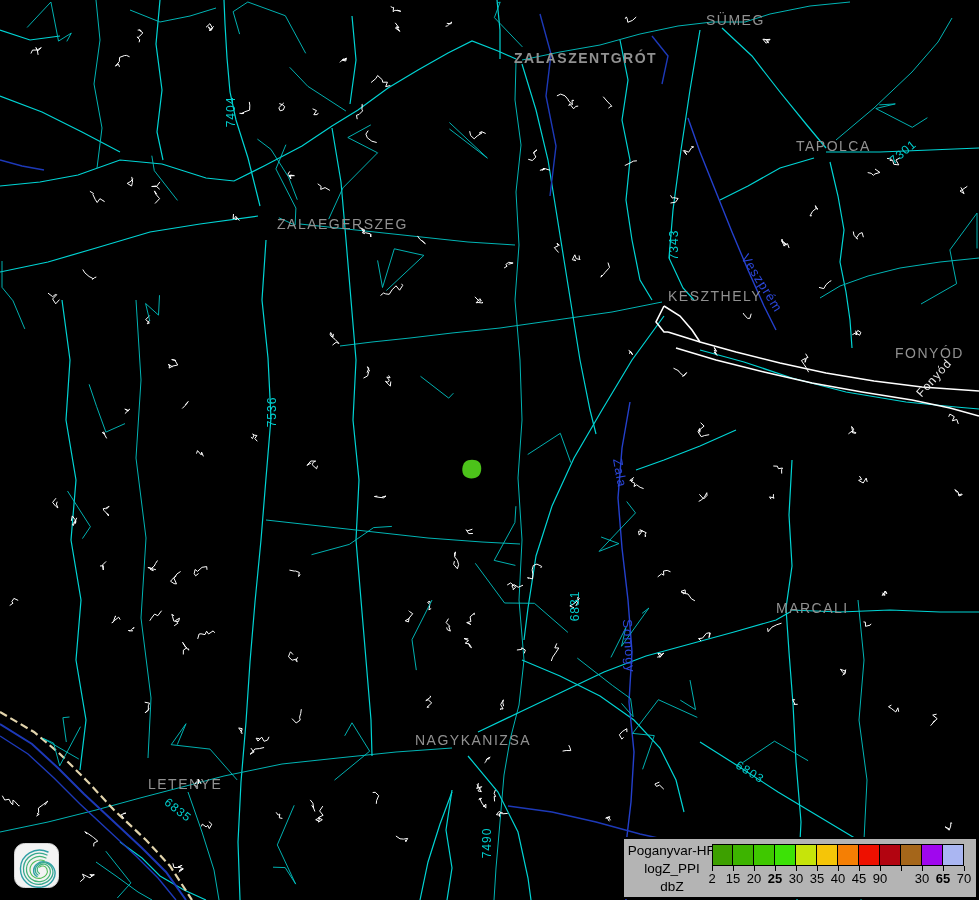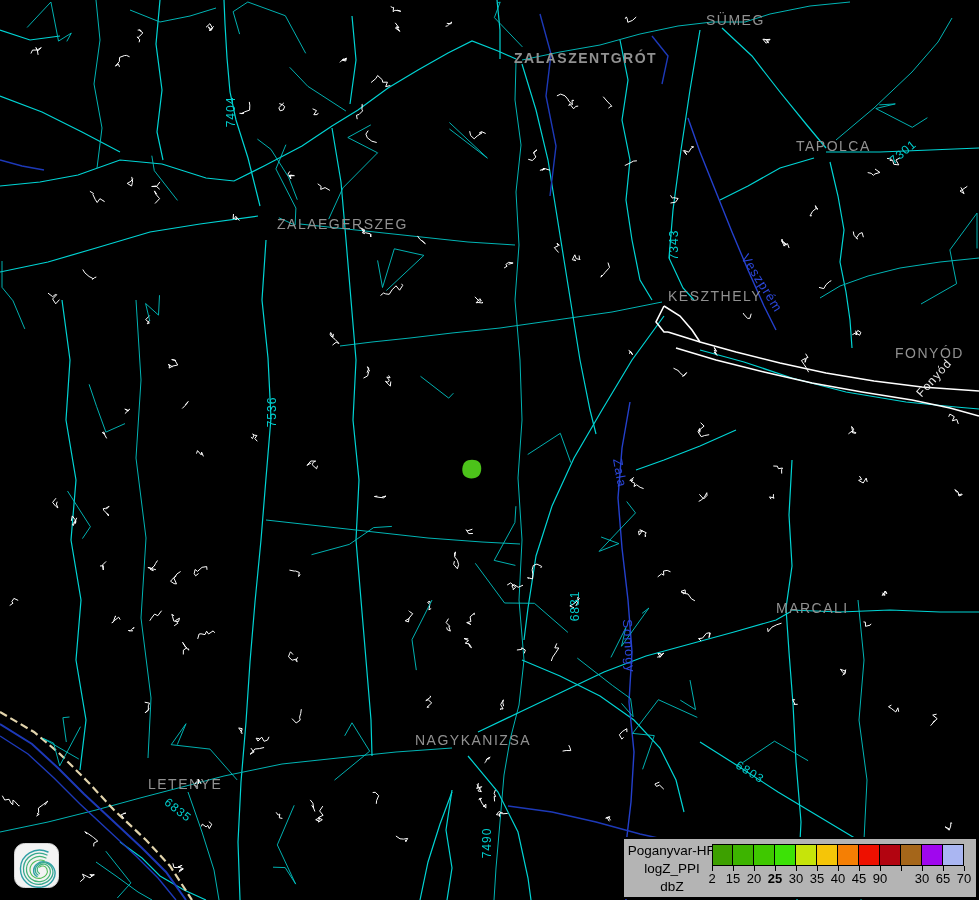--- a/index.html
+++ b/index.html
@@ -342,21 +342,21 @@
         <span class="cbar-num" style="left: 214px;">40</span>
         <div class="cbar-tick" style="left: 235px;"></div>
         <span class="cbar-num" style="left: 235px;">45</span>
         <div class="cbar-tick" style="left: 256px;"></div>
         <span class="cbar-num" style="left: 256px;">90</span>
         <div class="cbar-tick" style="left: 277px;"></div>
         <span class="cbar-num" style="left: 277px; margin-top: 28px;">55</span>
         <div class="cbar-tick" style="left: 298px;"></div>
         <span class="cbar-num" style="left: 298px;">30</span>
         <div class="cbar-tick" style="left: 319px;"></div>
-        <span class="cbar-num" style="left: 319px;">65</span>
+        <span class="cbar-num" style="left: 319px; font-weight: bold;">65</span>
         <div class="cbar-tick" style="left: 340px;"></div>
         <span class="cbar-num" style="left: 340px;">70</span>
       </div>
   </div>
 
   <svg id="logo" viewBox="0 0 45 45">
     <rect x="0.5" y="0.5" width="44" height="44" rx="10" fill="#f3f3f3" stroke="#d8d8d8"></rect>
     <g fill="none" stroke-linecap="round">
       <path d="M34,9 C21,3 7,12 6.5,25 C6,37 16,46 28,44 C38,42 43.5,33 40,25.5 C37,19 28.5,16.5 23,21 C18.5,24.5 18.5,31 23,33.5" stroke="#2f9fa6" stroke-width="1.4"></path>
       <path d="M33,12 C22,6.5 10,14 9.5,25 C9,35.5 18,43 28,41 C36.5,39 41,31.5 38,25 C35.5,19.5 28.5,18 24,21.8 C20.3,25 20.5,30 24,32" stroke="#37a98f" stroke-width="1.3"></path>

